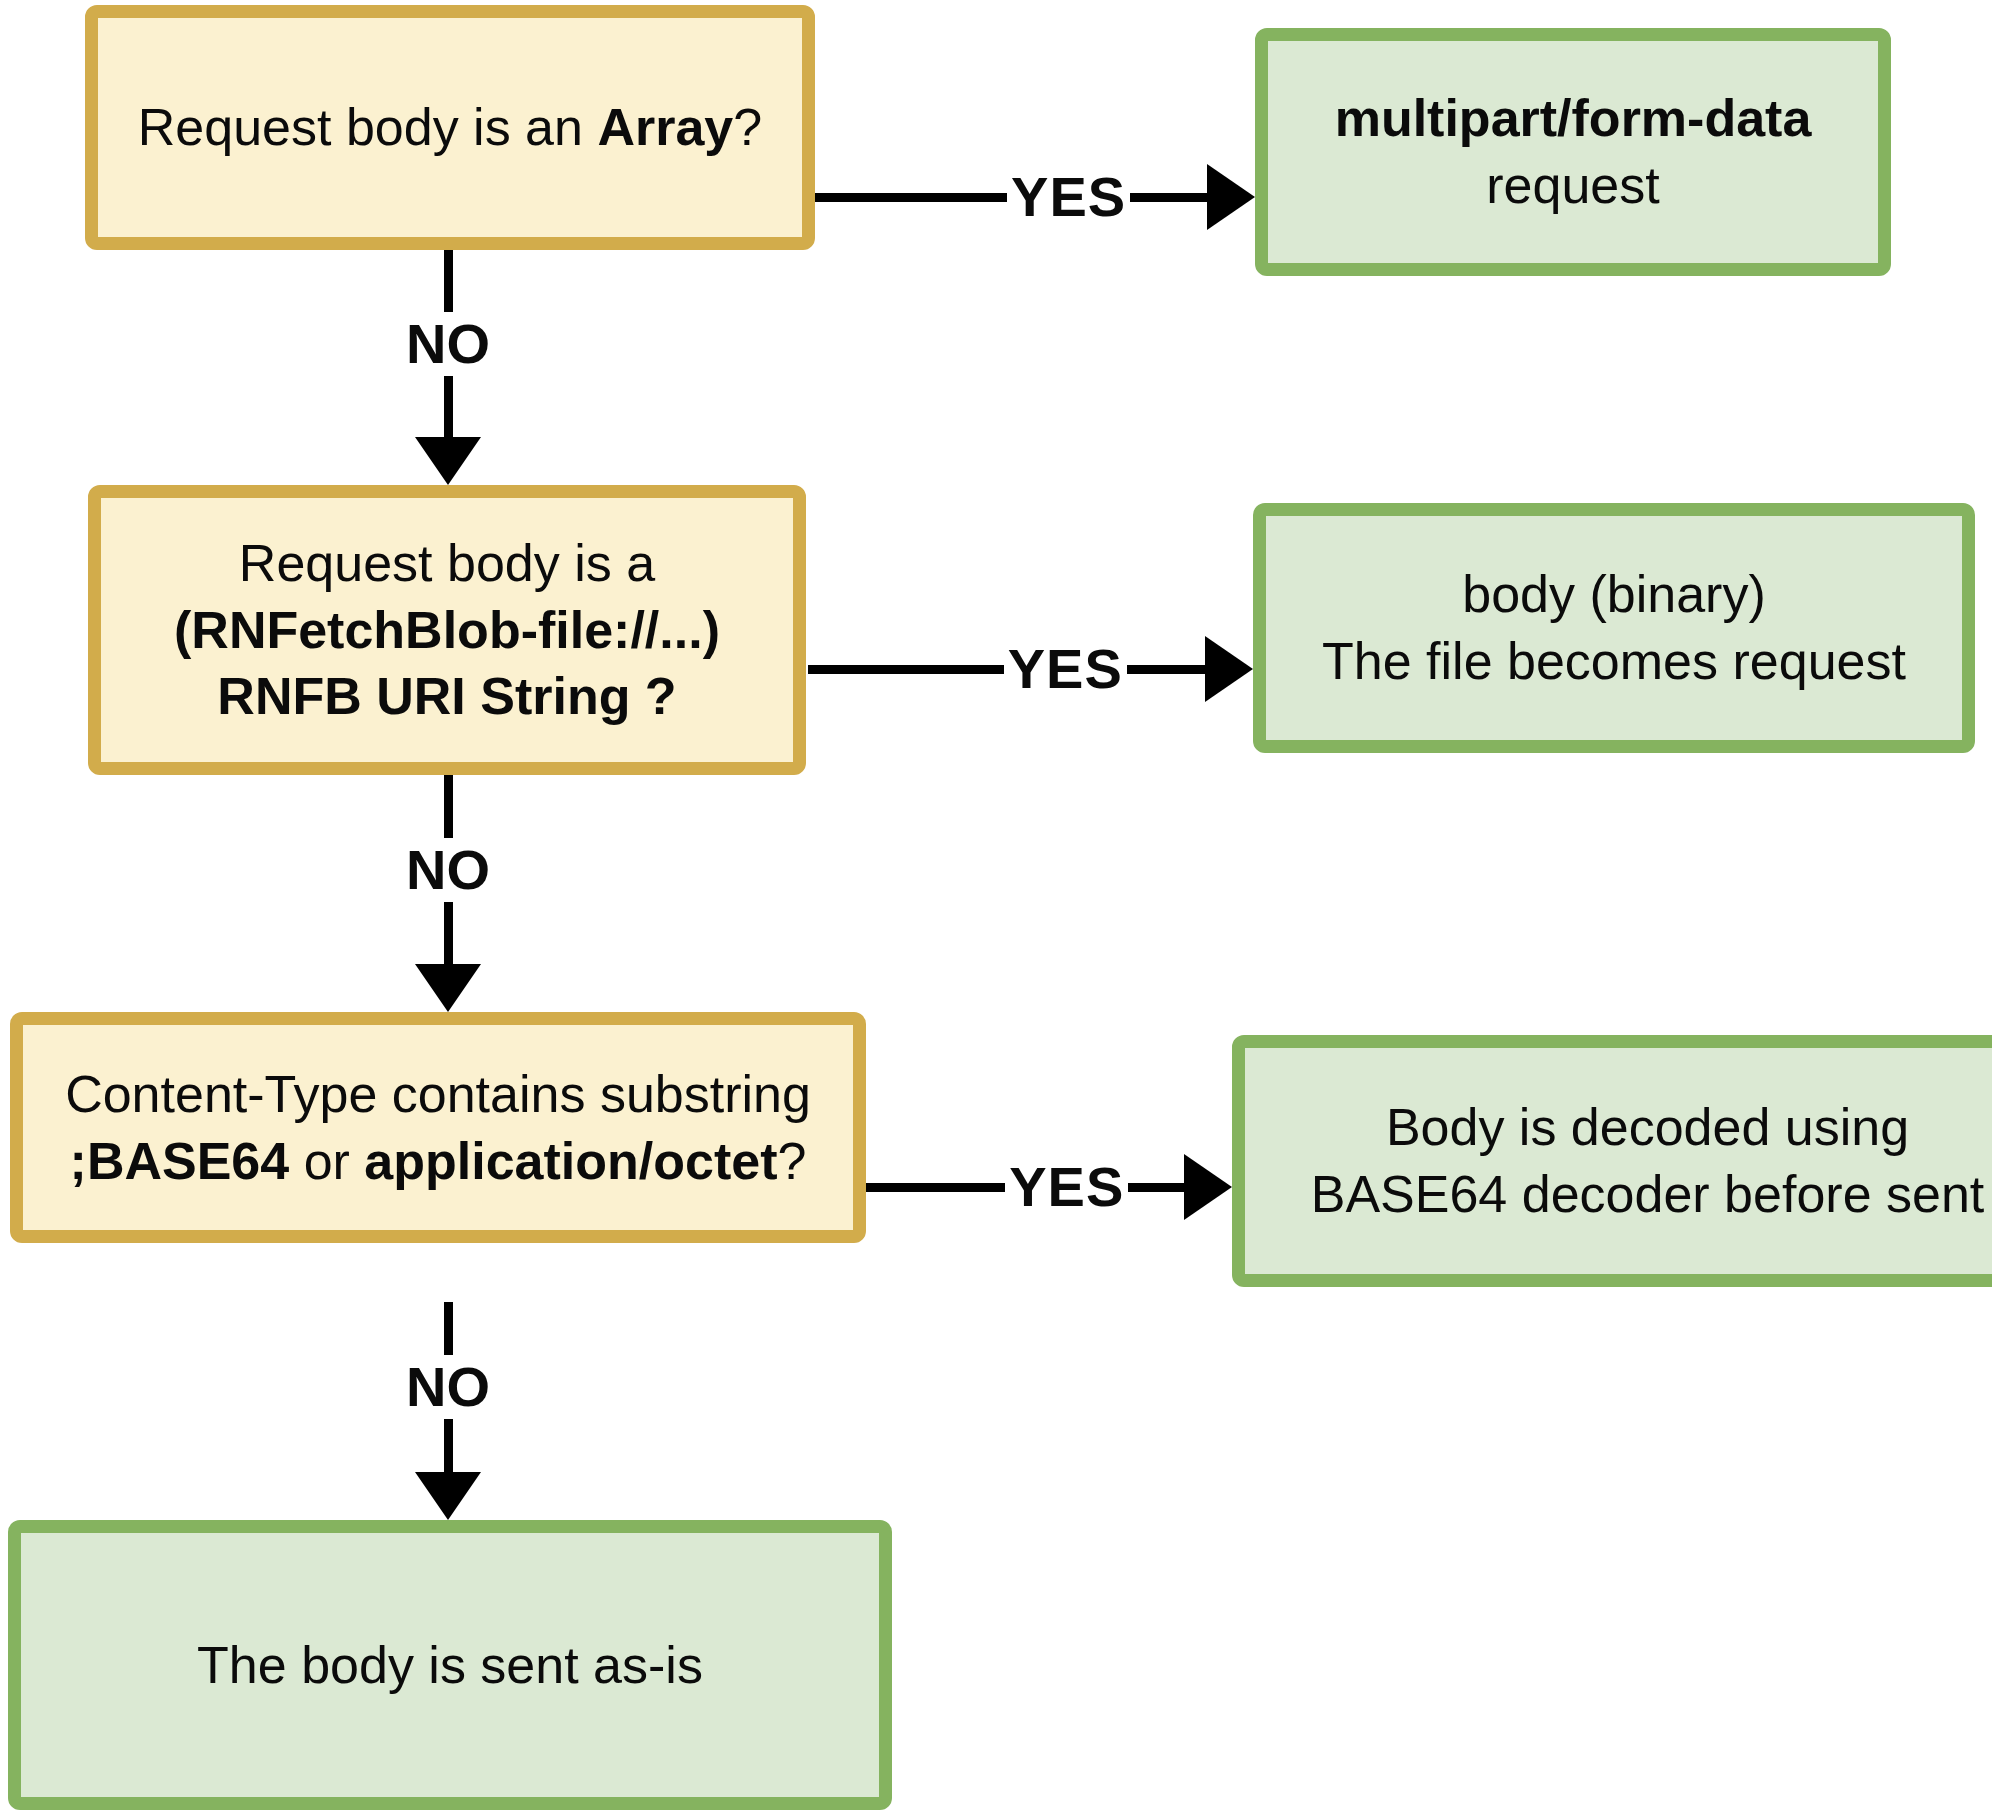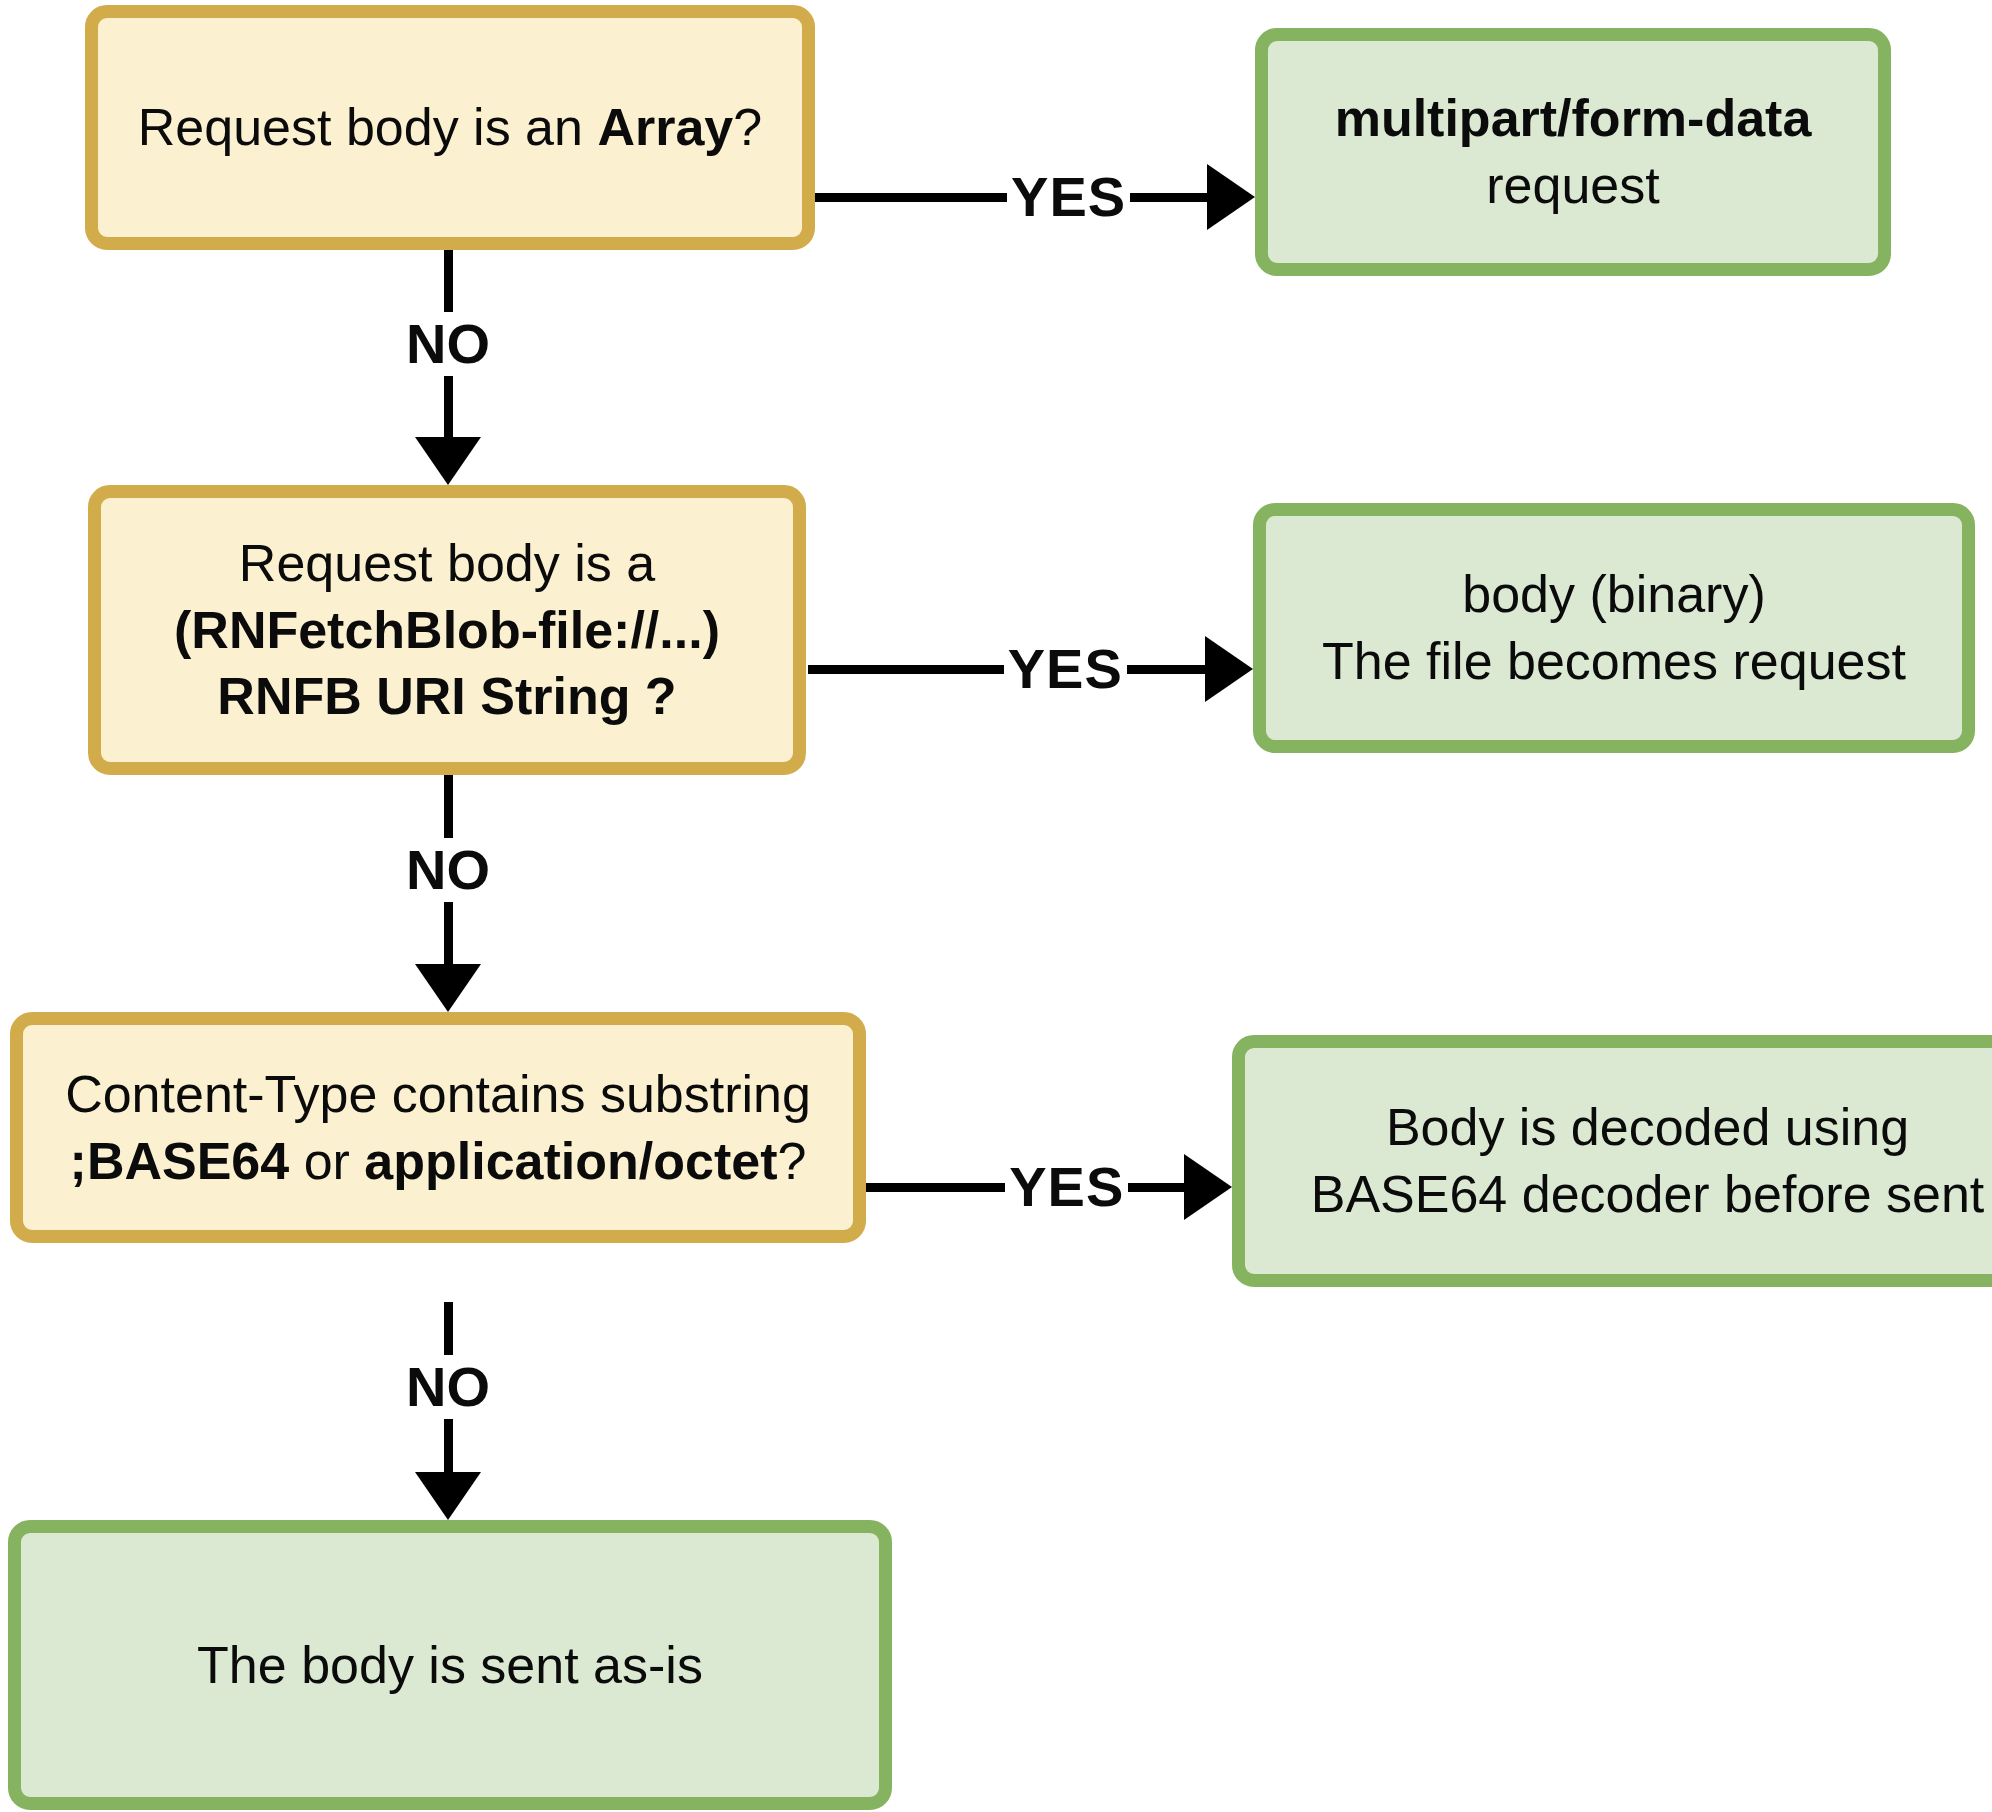--- a/index.html
+++ b/index.html
@@ -8,21 +8,21 @@
     width: 1992px;
     height: 1812px;
     background: #ffffff;
     font-family: "Liberation Sans", "DejaVu Sans", sans-serif;
     color: #0b0b0b;
     overflow: hidden;
   }
   .box {
     position: absolute;
     box-sizing: border-box;
-    border-radius: 22px;
+    border-radius: 12px;
     display: flex;
     align-items: center;
     justify-content: center;
     text-align: center;
     font-size: 52px;
     line-height: 1.28;
     padding: 10px 32px;
   }
   .box .line { display: block; white-space: nowrap; }
   .q { background: #FBF1D0; border: 13px solid #D2AC4B; }

